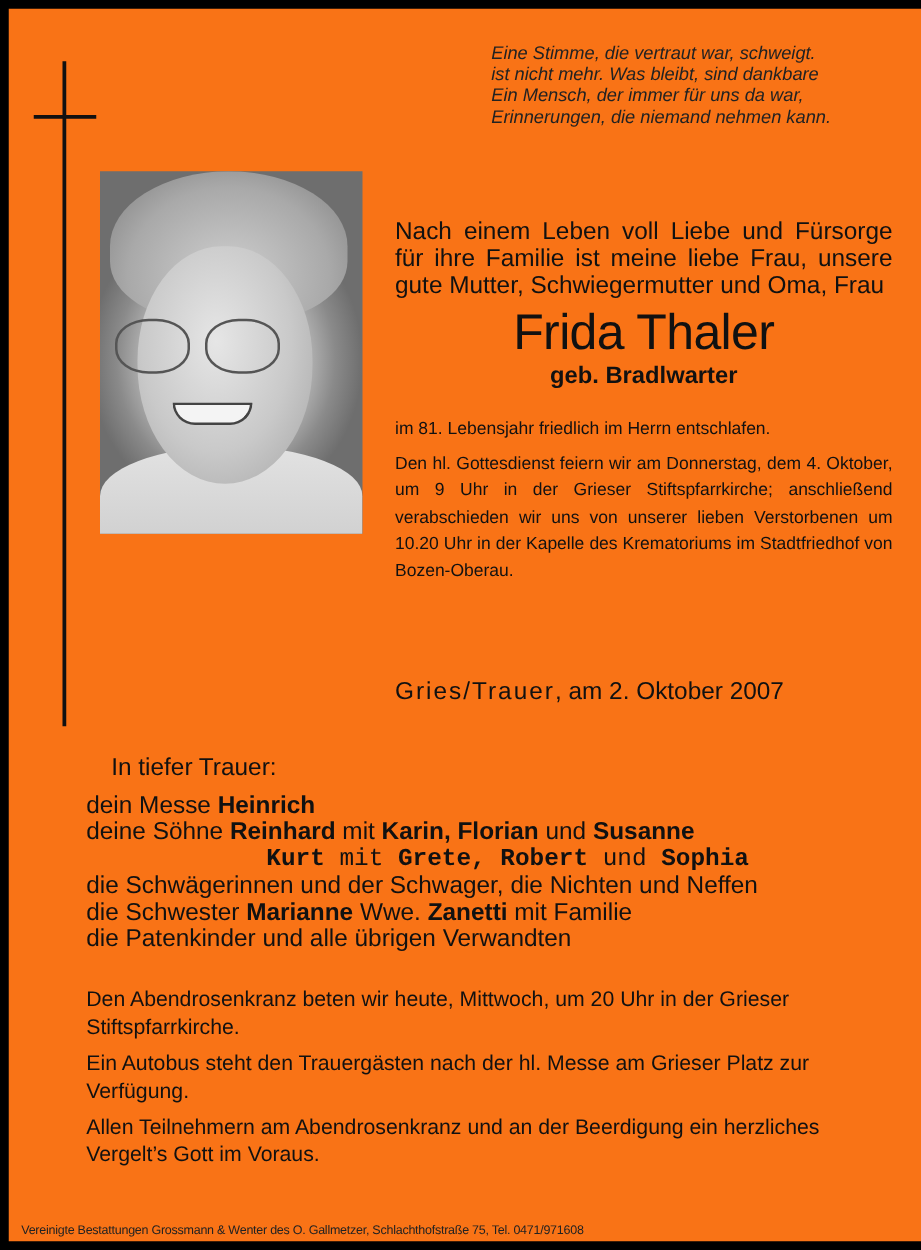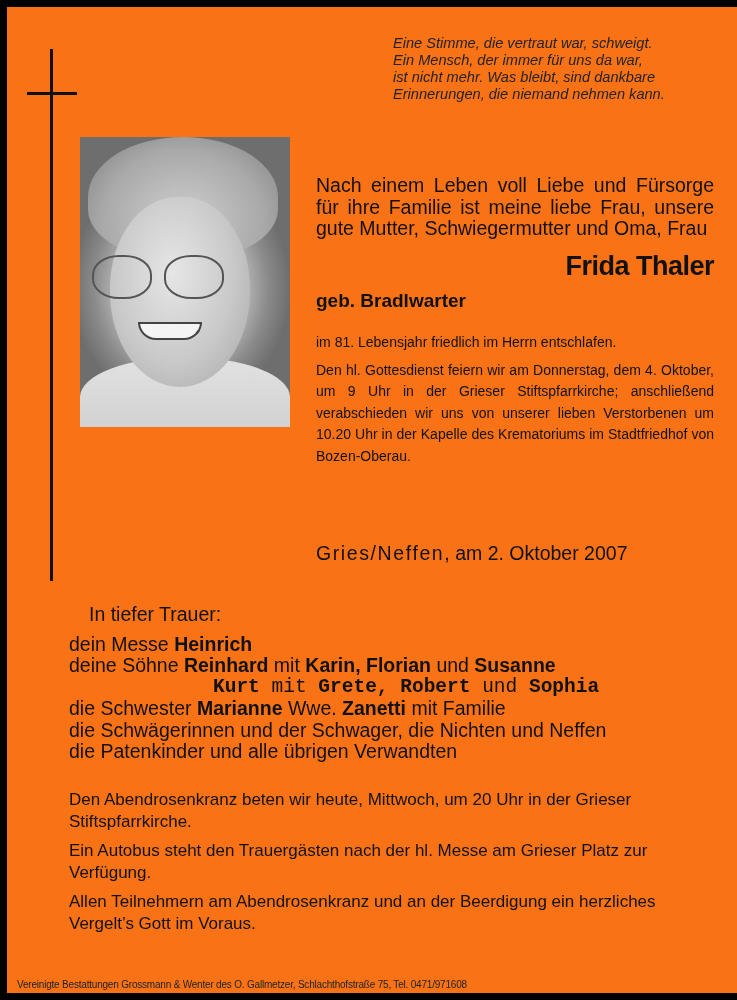--- a/index.html
+++ b/index.html
@@ -12,22 +12,22 @@
            background: radial-gradient(ellipse 52% 42% at 48% 52%, #d8d8d8 0%, #bdbdbd 55%, #8a8a8a 80%, #6e6e6e 100%); }
   .photo .hair { position:absolute; left:8px; top:0; width:190px; height:120px; border-radius:50% 50% 40% 40%;
            background: radial-gradient(ellipse at 50% 70%, #cfcfcf 0%, #a9a9a9 60%, #7d7d7d 100%); }
   .photo .face { position:absolute; left:30px; top:60px; width:140px; height:190px; border-radius:48% 48% 50% 50%;
            background: radial-gradient(ellipse at 45% 40%, #e6e6e6 0%, #c9c9c9 55%, #a4a4a4 100%); }
   .photo .glass { position:absolute; top:118px; width:56px; height:40px; border:2px solid #555; border-radius:45%; }
   .photo .g1 { left:12px; } .photo .g2 { left:84px; }
   .photo .smile { position:absolute; left:58px; top:185px; width:60px; height:14px; background:#f4f4f4; border:2px solid #444; border-radius:0 0 30px 30px; }
   .photo .sweater { position:absolute; left:0; top:220px; width:210px; height:80px; background:linear-gradient(#e2e2e2,#cfcfcf); border-radius:50% 50% 0 0; }
   .intro { position:absolute; left:309px; top:125px; width:398px; font-size:19.5px; line-height:21.5px; text-align:justify;margin-top:43px; }
-  .name { position:absolute; left:309px; top:236px; width:398px; text-align:right; font-weight:bold; font-size:27px; line-height:46px; letter-spacing:-0.5px; }
-  .maiden { position:absolute; left:309px; top:282px; width:398px; font-weight:bold; font-size:19px; line-height:24px; }
+  .name { position:absolute; left:309px; top:236px; width:398px; text-align:center; font-weight:normal; font-size:40px; line-height:46px; letter-spacing:-0.5px; }
+  .maiden { position:absolute; left:309px; top:282px; width:398px; text-align:center; font-weight:bold; font-size:19px; line-height:24px; }
   .body1 { position:absolute; left:309px; top:325px; width:398px; font-size:14px; line-height:21.5px; text-align:justify; }
   .body1 p { margin:0 0 6px 0; }
   .place { position:absolute; left:309px; top:534px; font-size:19.5px; line-height:24px; }
   .place .city { letter-spacing:1.6px; }
   .mourn { position:absolute; left:62px; top:597px; width:650px; font-size:19.5px; line-height:21.5px; }
   .mourn .head { margin-bottom:8px;margin-left:20px; }
   .mourn b { font-weight:bold; }
   .mourn .indent { padding-left:144px;font-family:Liberation Mono, monospace; }
   .notes { position:absolute; left:62px; top:782px; width:650px; font-size:17px; line-height:21.5px; }
   .notes p { margin:0 0 8px 0; }
@@ -35,22 +35,22 @@
 </style>
 </head>
 <body>
 
 <div class="sheet">
   <div class="cross-v"></div>
   <div class="cross-h"></div>
 
   <div class="poem">
     <div>Eine Stimme, die vertraut war, schweigt.</div>
+    <div>ist nicht mehr. Was bleibt, sind dankbare</div>
     <div>Ein Mensch, der immer für uns da war,</div>
-    <div>ist nicht mehr. Was bleibt, sind dankbare</div>
     <div>Erinnerungen, die niemand nehmen kann.</div>
   </div>
 
   <div class="photo">
     <div class="hair"></div>
     <div class="sweater"></div>
     <div class="face"></div>
     <div class="glass g1"></div>
     <div class="glass g2"></div>
     <div class="smile"></div>
@@ -59,30 +59,30 @@
   <div class="intro">Nach einem Leben voll Liebe und Fürsorge für ihre Familie ist meine liebe Frau, unsere gute Mutter, Schwiegermutter und Oma, Frau</div>
   <div class="name">Frida Thaler</div>
   <div class="maiden">geb. Bradlwarter</div>
 
   <div class="body1">
     <p>im 81. Lebensjahr friedlich im Herrn entschlafen.</p>
     <p>Den hl. Gottesdienst feiern wir am Donnerstag, dem 4. Oktober, um 9 Uhr in der Grieser Stiftspfarrkirche; anschließend verabschieden wir uns von unserer lieben Verstorbenen um 10.20 Uhr in der Kapelle des Krematoriums im Stadtfriedhof von Bozen-Oberau.</p>
   </div>
 
   <div class="place">
-    <span class="city">Gries/Neffen</span><span>, am 2. Oktober 2007</span>
+    <span class="city">Gries/Trauer</span><span>, am 2. Oktober 2007</span>
   </div>
 
   <div class="mourn">
     <div class="head">In tiefer Trauer:</div>
     <div><span>dein Messe </span><b>Heinrich</b></div>
     <div><span>deine Söhne </span><b>Reinhard</b><span> mit </span><b>Karin, Florian</b><span> und </span><b>Susanne</b></div>
     <div class="indent"><b>Kurt</b><span> mit </span><b>Grete, Robert</b><span> und </span><b>Sophia</b></div>
+    <div>die Schwägerinnen und der Schwager, die Nichten und Neffen</div>
     <div><span>die Schwester </span><b>Marianne</b><span> Wwe. </span><b>Zanetti</b><span> mit Familie</span></div>
-    <div>die Schwägerinnen und der Schwager, die Nichten und Neffen</div>
     <div>die Patenkinder und alle übrigen Verwandten</div>
   </div>
 
   <div class="notes">
     <p>Den Abendrosenkranz beten wir heute, Mittwoch, um 20 Uhr in der Grieser Stiftspfarrkirche.</p>
     <p>Ein Autobus steht den Trauergästen nach der hl. Messe am Grieser Platz zur Verfügung.</p>
     <p>Allen Teilnehmern am Abendrosenkranz und an der Beerdigung ein herzliches Vergelt’s Gott im Voraus.</p>
   </div>
 
   <div class="footer">Vereinigte Bestattungen Grossmann &amp; Wenter des O. Gallmetzer, Schlachthofstraße 75, Tel. 0471/971608</div>

